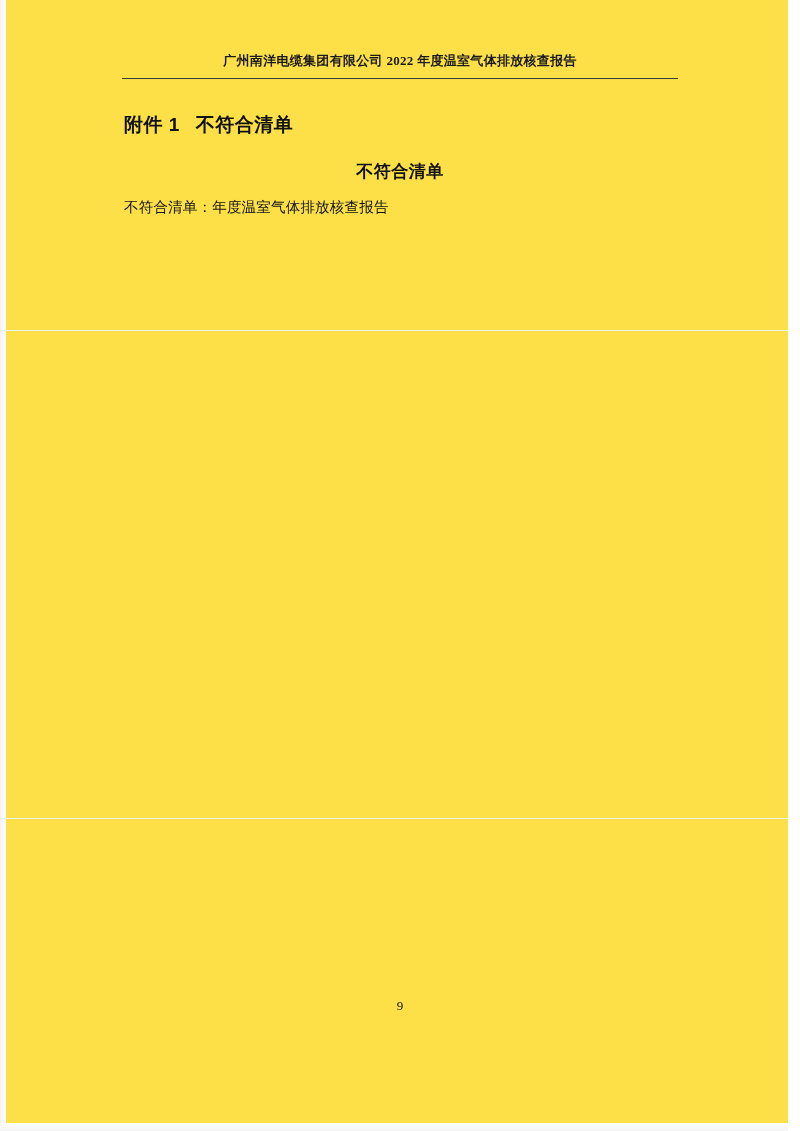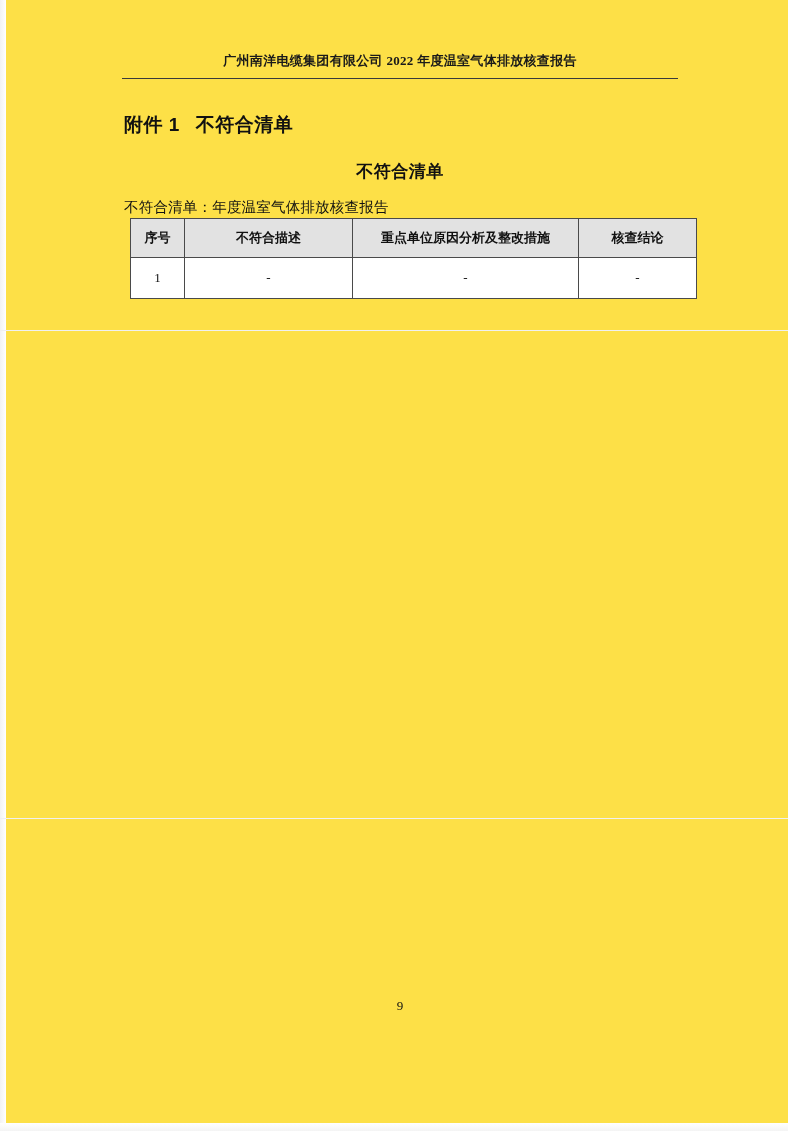--- a/index.html
+++ b/index.html
@@ -167,40 +167,16 @@
   <div class="attachment-title">
     <span>附件 1</span><span class="gap"></span><span>不符合清单</span>
   </div>
 
   <div class="doc-title">不符合清单</div>
 
   <div class="party-line">
     <span>不符合清单：</span><span>年度温室气体排放核查报告</span>
   </div>
 
-  <table class="nc-table">
-    <colgroup>
-      <col class="col-idx">
-      <col class="col-desc">
-      <col class="col-cause">
-      <col class="col-concl">
-    </colgroup>
-    <thead>
-      <tr>
-        <th>序号</th>
-        <th>不符合描述</th>
-        <th>重点单位原因分析及整改措施</th>
-        <th>核查结论</th>
-      </tr>
-    </thead>
-    <tbody>
-      <tr>
-        <td>1</td>
-        <td>-</td>
-        <td>-</td>
-        <td>-</td>
-      </tr>
-    </tbody>
-  </table>
 
   <div class="page-number">9</div>
 
 </div>
 
 </body></html>

